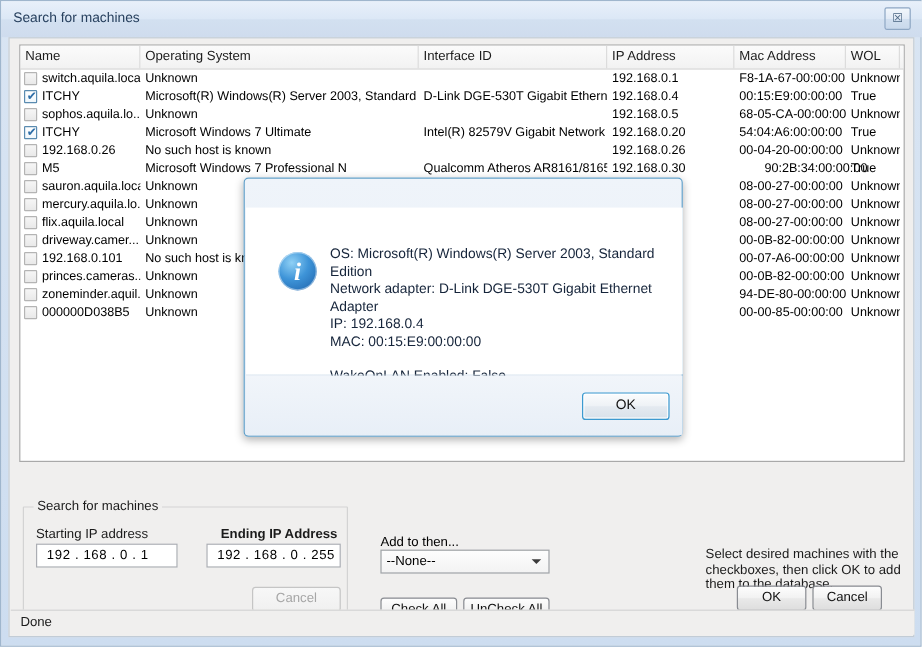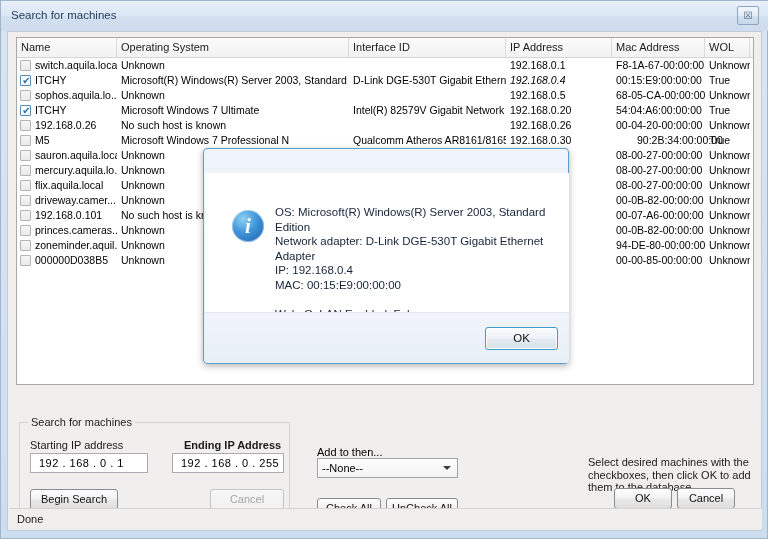--- a/index.html
+++ b/index.html
@@ -358,21 +358,21 @@
             <div class="cell" style="left: 336px; width: 153px;"></div>
             <div class="cell" style="left: 493px; width: 102px;">192.168.0.1</div>
             <div class="cell" style="left: 599px; width: 89px;">F8-1A-67-00:00:00</div>
             <div class="cell" style="left: 692px; width: 41px;">Unknown</div>
           </div>
           <div class="row">
             <div class="cb checked"></div>
             <div class="cell" style="left: 18px; width: 82px;">ITCHY</div>
             <div class="cell" style="left: 104px; width: 228px;">Microsoft(R) Windows(R) Server 2003, Standard Edit...</div>
             <div class="cell" style="left: 336px; width: 153px;">D-Link DGE-530T Gigabit Ethernet Ad...</div>
-            <div class="cell" style="left: 493px; width: 102px; font-style: italic;">192.168.0.4</div>
+            <div class="cell" style="left: 493px; width: 102px;">192.168.0.4</div>
             <div class="cell" style="left: 599px; width: 89px;">00:15:E9:00:00:00</div>
             <div class="cell" style="left: 692px; width: 41px;">True</div>
           </div>
           <div class="row">
             <div class="cb"></div>
             <div class="cell" style="left: 18px; width: 82px;">sophos.aquila.lo...</div>
             <div class="cell" style="left: 104px; width: 228px;">Unknown</div>
             <div class="cell" style="left: 336px; width: 153px;"></div>
             <div class="cell" style="left: 493px; width: 102px;">192.168.0.5</div>
             <div class="cell" style="left: 599px; width: 89px;">68-05-CA-00:00:00</div>
@@ -479,21 +479,20 @@
           </div>
         </div>
     </div>
 
     <div id="search-group">
       <div id="search-group-legend">Search for machines</div>
       <div class="field-label" style="left:10px; top:16px;">Starting IP address</div>
       <div class="ip-input" style="left:10px; top:30px; width:118px;">192 . 168 .  0   .  1</div>
       <div class="field-label" style="left:164px; top:16px;font-weight:bold;">Ending IP Address</div>
       <div class="ip-input" style="left:152px; top:30px; width:112px;">192 . 168 .  0   . 255</div>
-      <div class="btn" style="left:10px; top:66px; width:88px;">Begin Search</div>
       <div class="btn disabled" style="left:190px; top:66px; width:74px;">Cancel</div>
     </div>
 
     <div id="addgroup-label">Add to then...</div>
     <div id="group-select">
       <span>--None--</span>
       <span class="arrow"></span>
     </div>
     <div class="btn" style="left:309px; top:466px; width:64px;">Check All</div>
     <div class="btn" style="left:378px; top:466px; width:72px;">UnCheck All</div>

